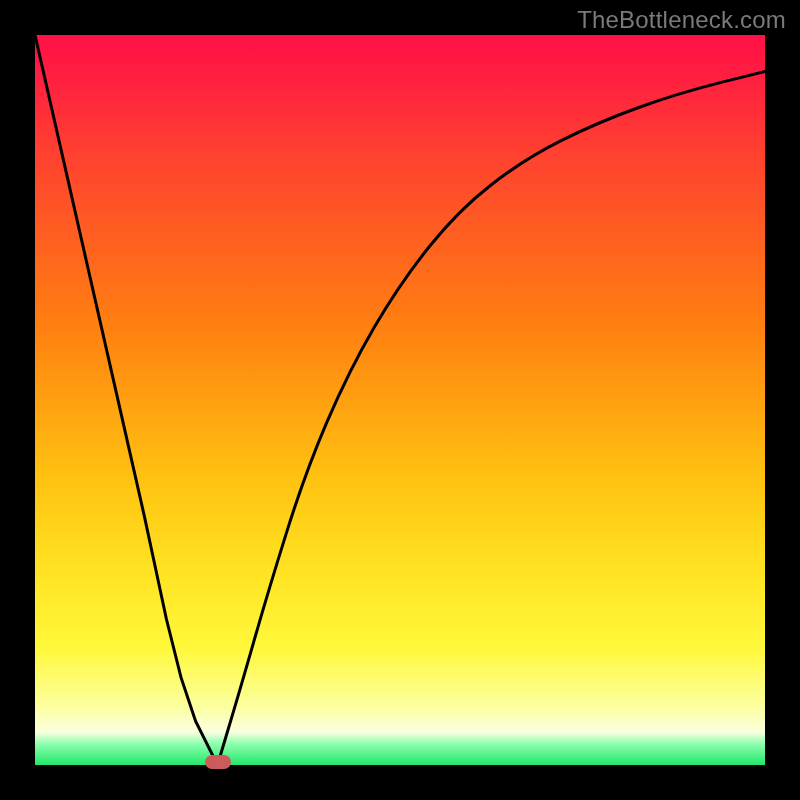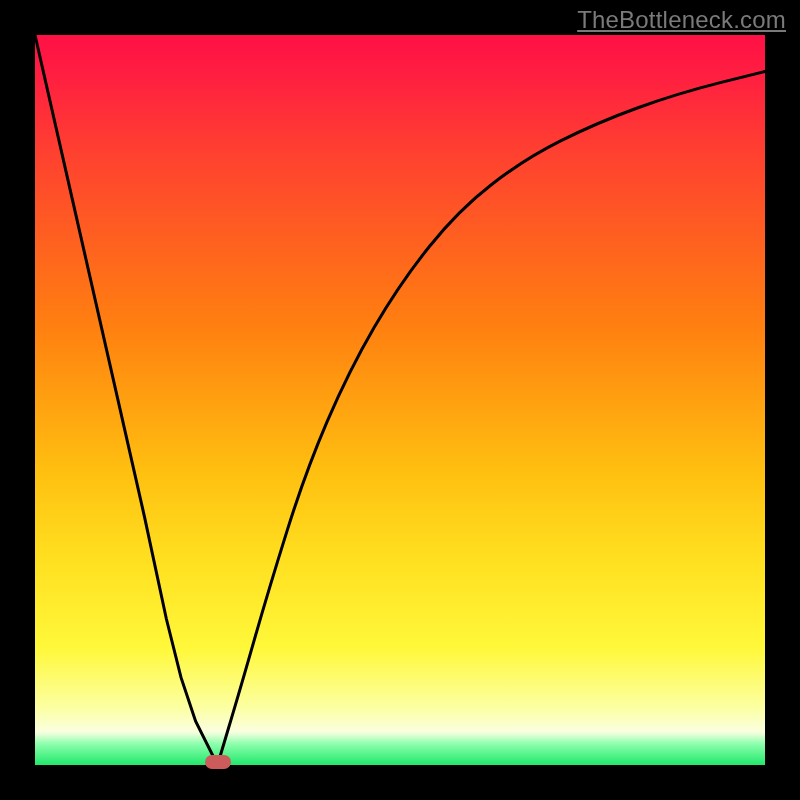--- a/index.html
+++ b/index.html
@@ -42,21 +42,20 @@
   }
   .watermark {
     position: absolute;
     top: 6px;
     right: 14px;
     color: #7a7a7a;
     font-size: 24px;
     font-weight: 500;
     letter-spacing: 0.2px;
     user-select: none;
-    text-decoration: underline;
   }
   svg.curve {
     position: absolute;
     left: 0;
     top: 0;
     width: 730px;
     height: 730px;
   }
   .marker {
     position: absolute;

